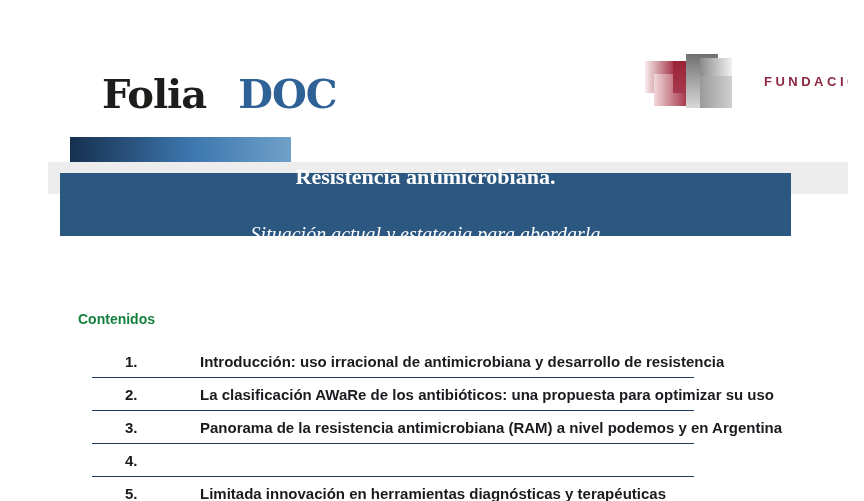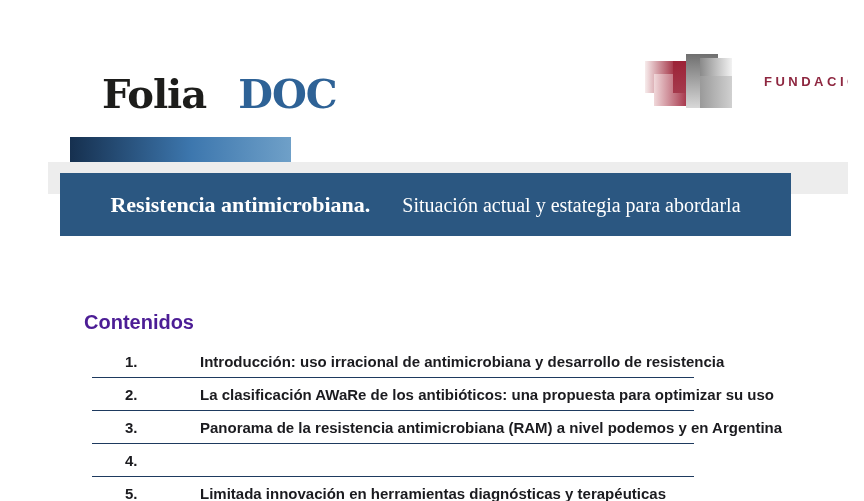--- a/index.html
+++ b/index.html
@@ -60,31 +60,31 @@
     color: #8d8d8d; line-height: 28px; margin-top: 1px; white-space: nowrap;
   }
 
   
   .faint-divider { position: absolute; left: 16px; right: 0; top: 130px; height: 1px; background: #ededed; }
 
   
   .banner {
     position: absolute; left: 28px; top: 141px; width: 731px; height: 63px;
     background: #2b5781;
-    display: flex; align-items: center; justify-content: center;
+    display: flex; flex-direction: column; align-items: center; justify-content: center;
     color: #ffffff; text-align: center;
     font-family: "Liberation Serif", serif;
   }
   .banner-title { font-size: 22px; font-weight: bold; line-height: 26px; }
-  .banner-subtitle { font-size: 20px; font-weight: normal; line-height: 24px; }
+  .banner-subtitle { font-size: 20px; font-weight: normal; line-height: 24px; font-style: italic; }
 
   
   .contents-heading {
-    position: absolute; left: 36px; top: 263px;
-    font-size: 20px; font-weight: bold; color: #4c1d95;
+    position: absolute; left: 30px; top: 263px;
+    font-size: 14px; font-weight: bold; color: #15803d;
     font-family: "Liberation Sans", sans-serif;
   }
   .toc { position: absolute; left: 44px; top: 297px; width: 634px; }
   .toc-row {
     display: flex; align-items: center;
     height: 27px;
     border-bottom: 1.5px solid #1e3a5f;
     cursor: pointer;
   }
   .toc-num {

